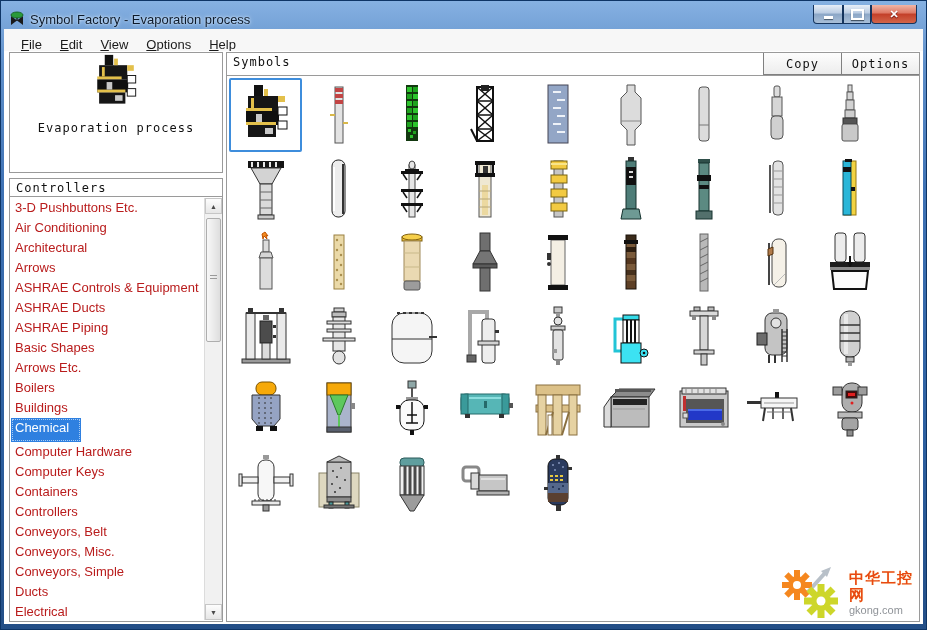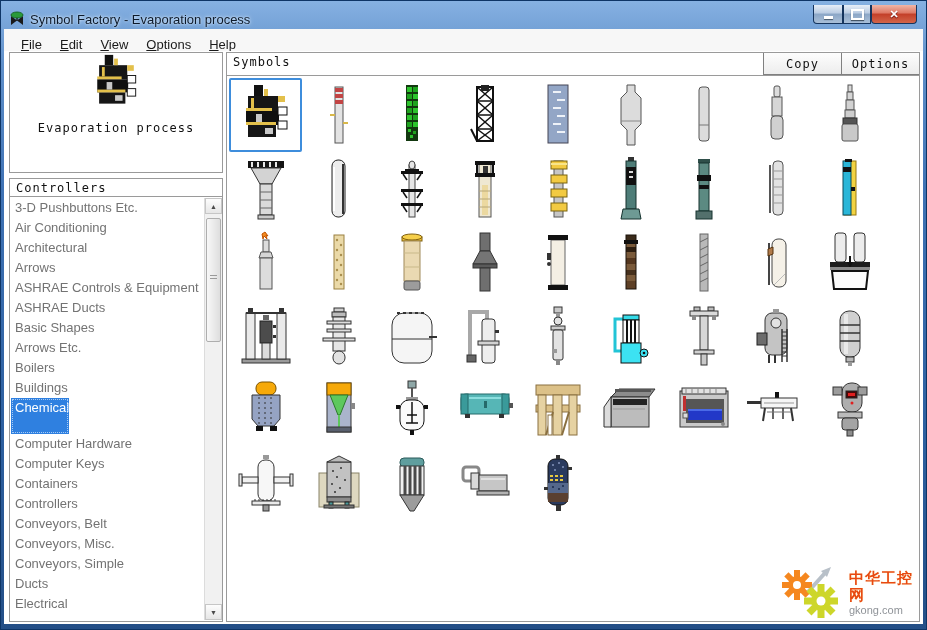--- a/index.html
+++ b/index.html
@@ -33,22 +33,22 @@
     font-family:"DejaVu Sans Mono",monospace;font-size:12px;color:#111;letter-spacing:1px;}
   .sym-h{height:23px;}
   .hbtns{position:absolute;right:0;top:0;display:flex;}
   .hbtn{width:78px;height:22px;box-sizing:border-box;border-left:1px solid #808080;
     border-bottom:1px solid #808080;background:linear-gradient(#fdfdfd,#ededed);
     font-family:"DejaVu Sans Mono",monospace;font-size:12px;letter-spacing:1px;
     display:flex;align-items:center;justify-content:center;cursor:default;}
   .pv-body{height:100px;display:flex;flex-direction:column;align-items:center;}
   .pv-caption{font-family:"DejaVu Sans Mono",monospace;font-size:12px;letter-spacing:1px;color:#111;margin-top:4px;}
   .cats{position:absolute;left:1px;right:18px;top:19px;bottom:1px;overflow:hidden;}
-  .cat{height:20px;line-height:20px;padding-left:4px;font-size:13px;color:#737373;white-space:nowrap;cursor:default;}
-  .cat.sel{background:#2f80e0;color:#fff;outline:1px dotted #a8ccf5;outline-offset:-2px;display:inline-block;height:36px;padding-right:0;}
+  .cat{height:20px;line-height:20px;padding-left:4px;font-size:13px;color:#b91c1c;white-space:nowrap;cursor:default;}
+  .cat.sel{background:#2f80e0;color:#fff;outline:1px dotted #a8ccf5;outline-offset:-2px;display:inline-block;height:24px;padding-right:12px;}
   .sb{position:absolute;right:0;top:19px;bottom:1px;width:17px;background:#f1f1f1;border-left:1px solid #dcdcdc;}
   .sb-btn{position:absolute;left:0;right:0;height:16px;background:linear-gradient(#fdfdfd,#e6e6e6);
     border:1px solid #c6c6c6;box-sizing:border-box;display:flex;align-items:center;justify-content:center;
     font-size:7px;color:#4a4a4a;}
   .sb-btn.up{top:0;}
   .sb-btn.down{bottom:0;}
   .sb-thumb{position:absolute;left:1px;right:1px;top:20px;height:122px;border:1px solid #aeaeae;
     border-radius:2px;background:linear-gradient(90deg,#f8f8f8,#dedede);}
   .sb-grip{position:absolute;left:3px;right:3px;top:56px;height:6px;
     background:repeating-linear-gradient(#9a9a9a 0 1px,transparent 1px 3px);}
@@ -122,20 +122,21 @@
 
       <div class="panel p-categories">
         <div class="box-h">Controllers</div>
         <div class="cats" id="cat-list">
             <div class="cat">3-D Pushbuttons Etc.</div>
             <div class="cat">Air Conditioning</div>
             <div class="cat">Architectural</div>
             <div class="cat">Arrows</div>
             <div class="cat">ASHRAE Controls &amp; Equipment</div>
             <div class="cat">ASHRAE Ducts</div>
+            <div class="cat">ASHRAE Piping</div>
             <div class="cat">Basic Shapes</div>
             <div class="cat">Arrows Etc.</div>
             <div class="cat">Boilers</div>
             <div class="cat">Buildings</div>
             <div><span class="cat sel">Chemical</span></div>
             <div class="cat">Computer Hardware</div>
             <div class="cat">Computer Keys</div>
             <div class="cat">Containers</div>
             <div class="cat">Controllers</div>
             <div class="cat">Conveyors, Belt</div>

